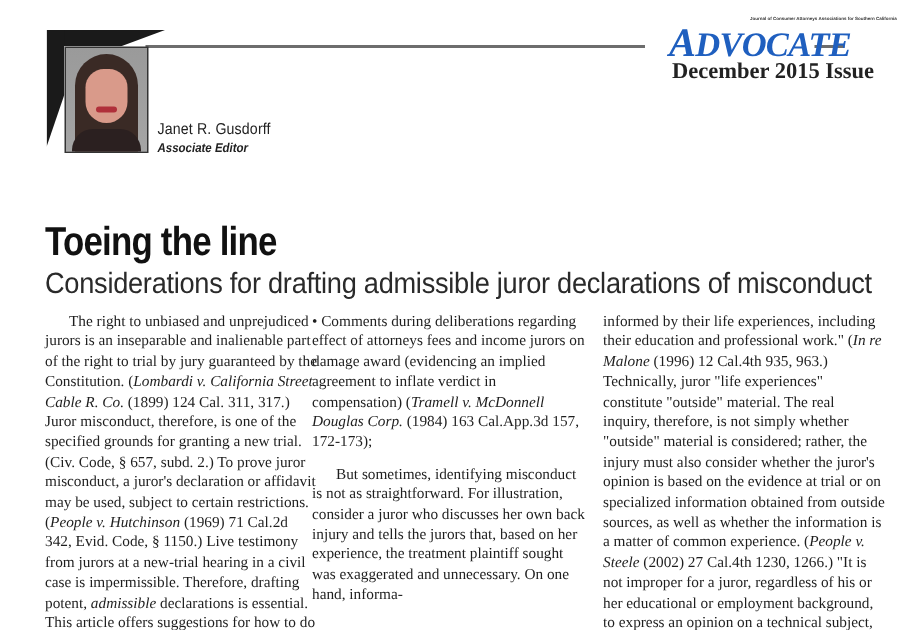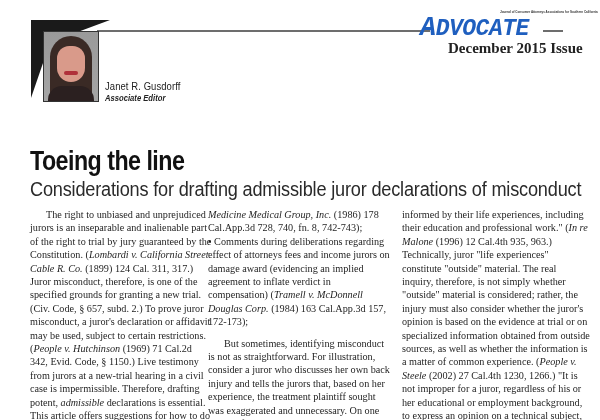--- a/index.html
+++ b/index.html
@@ -9,21 +9,21 @@
     .frame-bar-top { left:32px; top:20px; width:78px; height:11px; background:#1a1a1a; clip-path:polygon(0 0,100% 0,62% 100%,0 100%); }
     .frame-bar-left { left:31px; top:20px; width:12px; height:78px; background:#1a1a1a; clip-path:polygon(0 0,100% 0,100% 55%,0 100%); }
     .photo { left:43px; top:31px; width:54px; height:69px; background:linear-gradient(180deg,#9a9a9a 0%,#a5a5a5 100%); border:1px solid #333; overflow:hidden; }
     .hair { position:absolute; left:6px; top:4px; width:42px; height:70px; background:#3a2a25; border-radius:22px 22px 6px 6px; }
     .face { position:absolute; left:13px; top:14px; width:28px; height:36px; background:#d99a8a; border-radius:14px 14px 16px 16px; }
     .lips { position:absolute; left:20px; top:39px; width:14px; height:4px; background:#b0303a; border-radius:3px; }
     .shoulders { position:absolute; left:4px; top:54px; width:46px; height:20px; background:#2b2020; border-radius:14px 14px 0 0; }
     .author-name { left:105px; top:80px; font-family:"Liberation Sans", sans-serif; font-size:10.5px; color:#222; letter-spacing:0.1px; transform:scaleX(0.9); transform-origin:left; }
     .author-role { left:105px; top:93px; font-family:"Liberation Sans", sans-serif; font-size:8.5px; font-style:italic; font-weight:bold; color:#222; transform:scaleX(0.9); transform-origin:left; }
     .pub-tagline { left:500px; top:10px; font-family:"Liberation Sans", sans-serif; font-size:3px; font-weight:bold; color:#333; white-space:nowrap; }
-    .pub-name { left:420px; top:13px; font-family:Liberation Mono, monospace; font-size:23px; font-weight:bold; font-style:italic; color:#1f5fbf; letter-spacing:-0.5px; }
+    .pub-name { left:446px; top:13px; font-family:Liberation Serif, serif; font-size:23px; font-weight:bold; font-style:italic; color:#1f5fbf; letter-spacing:-0.5px; }
     .pub-name .big { font-size:27px; }
     .issue { left:448px; top:40px; font-family:"Liberation Serif", serif; font-size:15px; font-weight:bold; color:#222; }
     .headline { left:30px; top:146px; font-family:"Liberation Sans", sans-serif; font-size:27px; font-weight:bold; color:#111; letter-spacing:-0.6px; transform:scaleX(0.86); transform-origin:left; }
     .subhead { left:30px; top:178px; font-family:"Liberation Sans", sans-serif; font-size:19.5px; color:#2a2a2a; white-space:nowrap; transform:scaleX(0.93); transform-origin:left; letter-spacing:-0.2px; }
     .col { top:208px; width:182px; font-size:10.2px; line-height:13.4px; color:#1e1e1e; }
     .col p { margin:0; text-align:left; }
     .col .indent { text-indent:16px; }
     .col1 { left:30px; }
     .col2 { left:208px; }
     .col3 { left:402px; width:188px; }
@@ -53,20 +53,19 @@
 
 <div class="abs headline">Toeing the line</div>
 <div class="abs subhead">Considerations for drafting admissible juror declarations of misconduct</div>
 
 <div class="abs col col1">
   <p class="indent"><span>The right to unbiased and unprejudiced jurors is an inseparable and inalienable part of the right to trial by jury guaranteed by the Constitution. (</span><em>Lombardi v. California Street Cable R. Co.</em><span> (1899) 124 Cal. 311, 317.) Juror misconduct, therefore, is one of the specified grounds for granting a new trial. (Civ. Code, § 657, subd. 2.) To prove juror misconduct, a juror's declaration or affidavit may be used, subject to certain restrictions. (</span><em>People v. Hutchinson</em><span> (1969) 71 Cal.2d 342, Evid. Code, § 1150.) Live testimony from jurors at a new-trial hearing in a civil case is impermissible. Therefore, drafting potent, </span><em>admissible</em><span> declarations is essential. This article offers suggestions for how to do so.</span></p>
 
 </div>
 
 <div class="abs col col2">
-  <p><em>Medicine Medical Group, Inc.</em><span> (1986) 178 Cal.App.3d 728, 740, fn. 8, 742-743);</span></p>
   <p><span>• Comments during deliberations regarding effect of attorneys fees and income jurors on damage award (evidencing an implied agreement to inflate verdict in compensation) (</span><em>Tramell v. McDonnell Douglas Corp.</em><span> (1984) 163 Cal.App.3d 157, 172-173);</span></p>
   <p class="indent" style="margin-top:8px;">But sometimes, identifying misconduct is not as straightforward. For illustration, consider a juror who discusses her own back injury and tells the jurors that, based on her experience, the treatment plaintiff sought was exaggerated and unnecessary. On one hand, informa-</p>
 </div>
 
 <div class="abs col col3">
   <p><span>informed by their life experiences, including their education and professional work." (</span><em>In re Malone</em><span> (1996) 12 Cal.4th 935, 963.) Technically, juror "life experiences" constitute "outside" material. The real inquiry, therefore, is not simply whether "outside" material is considered; rather, the injury must also consider whether the juror's opinion is based on the evidence at trial or on specialized information obtained from outside sources, as well as whether the information is a matter of common experience. (</span><em>People v. Steele</em><span> (2002) 27 Cal.4th 1230, 1266.) "It is not improper for a juror, regardless of his or her educational or employment background, to express an opinion on a technical subject, so long as the opinion is </span></p>
 </div>
 
 </body></html>

